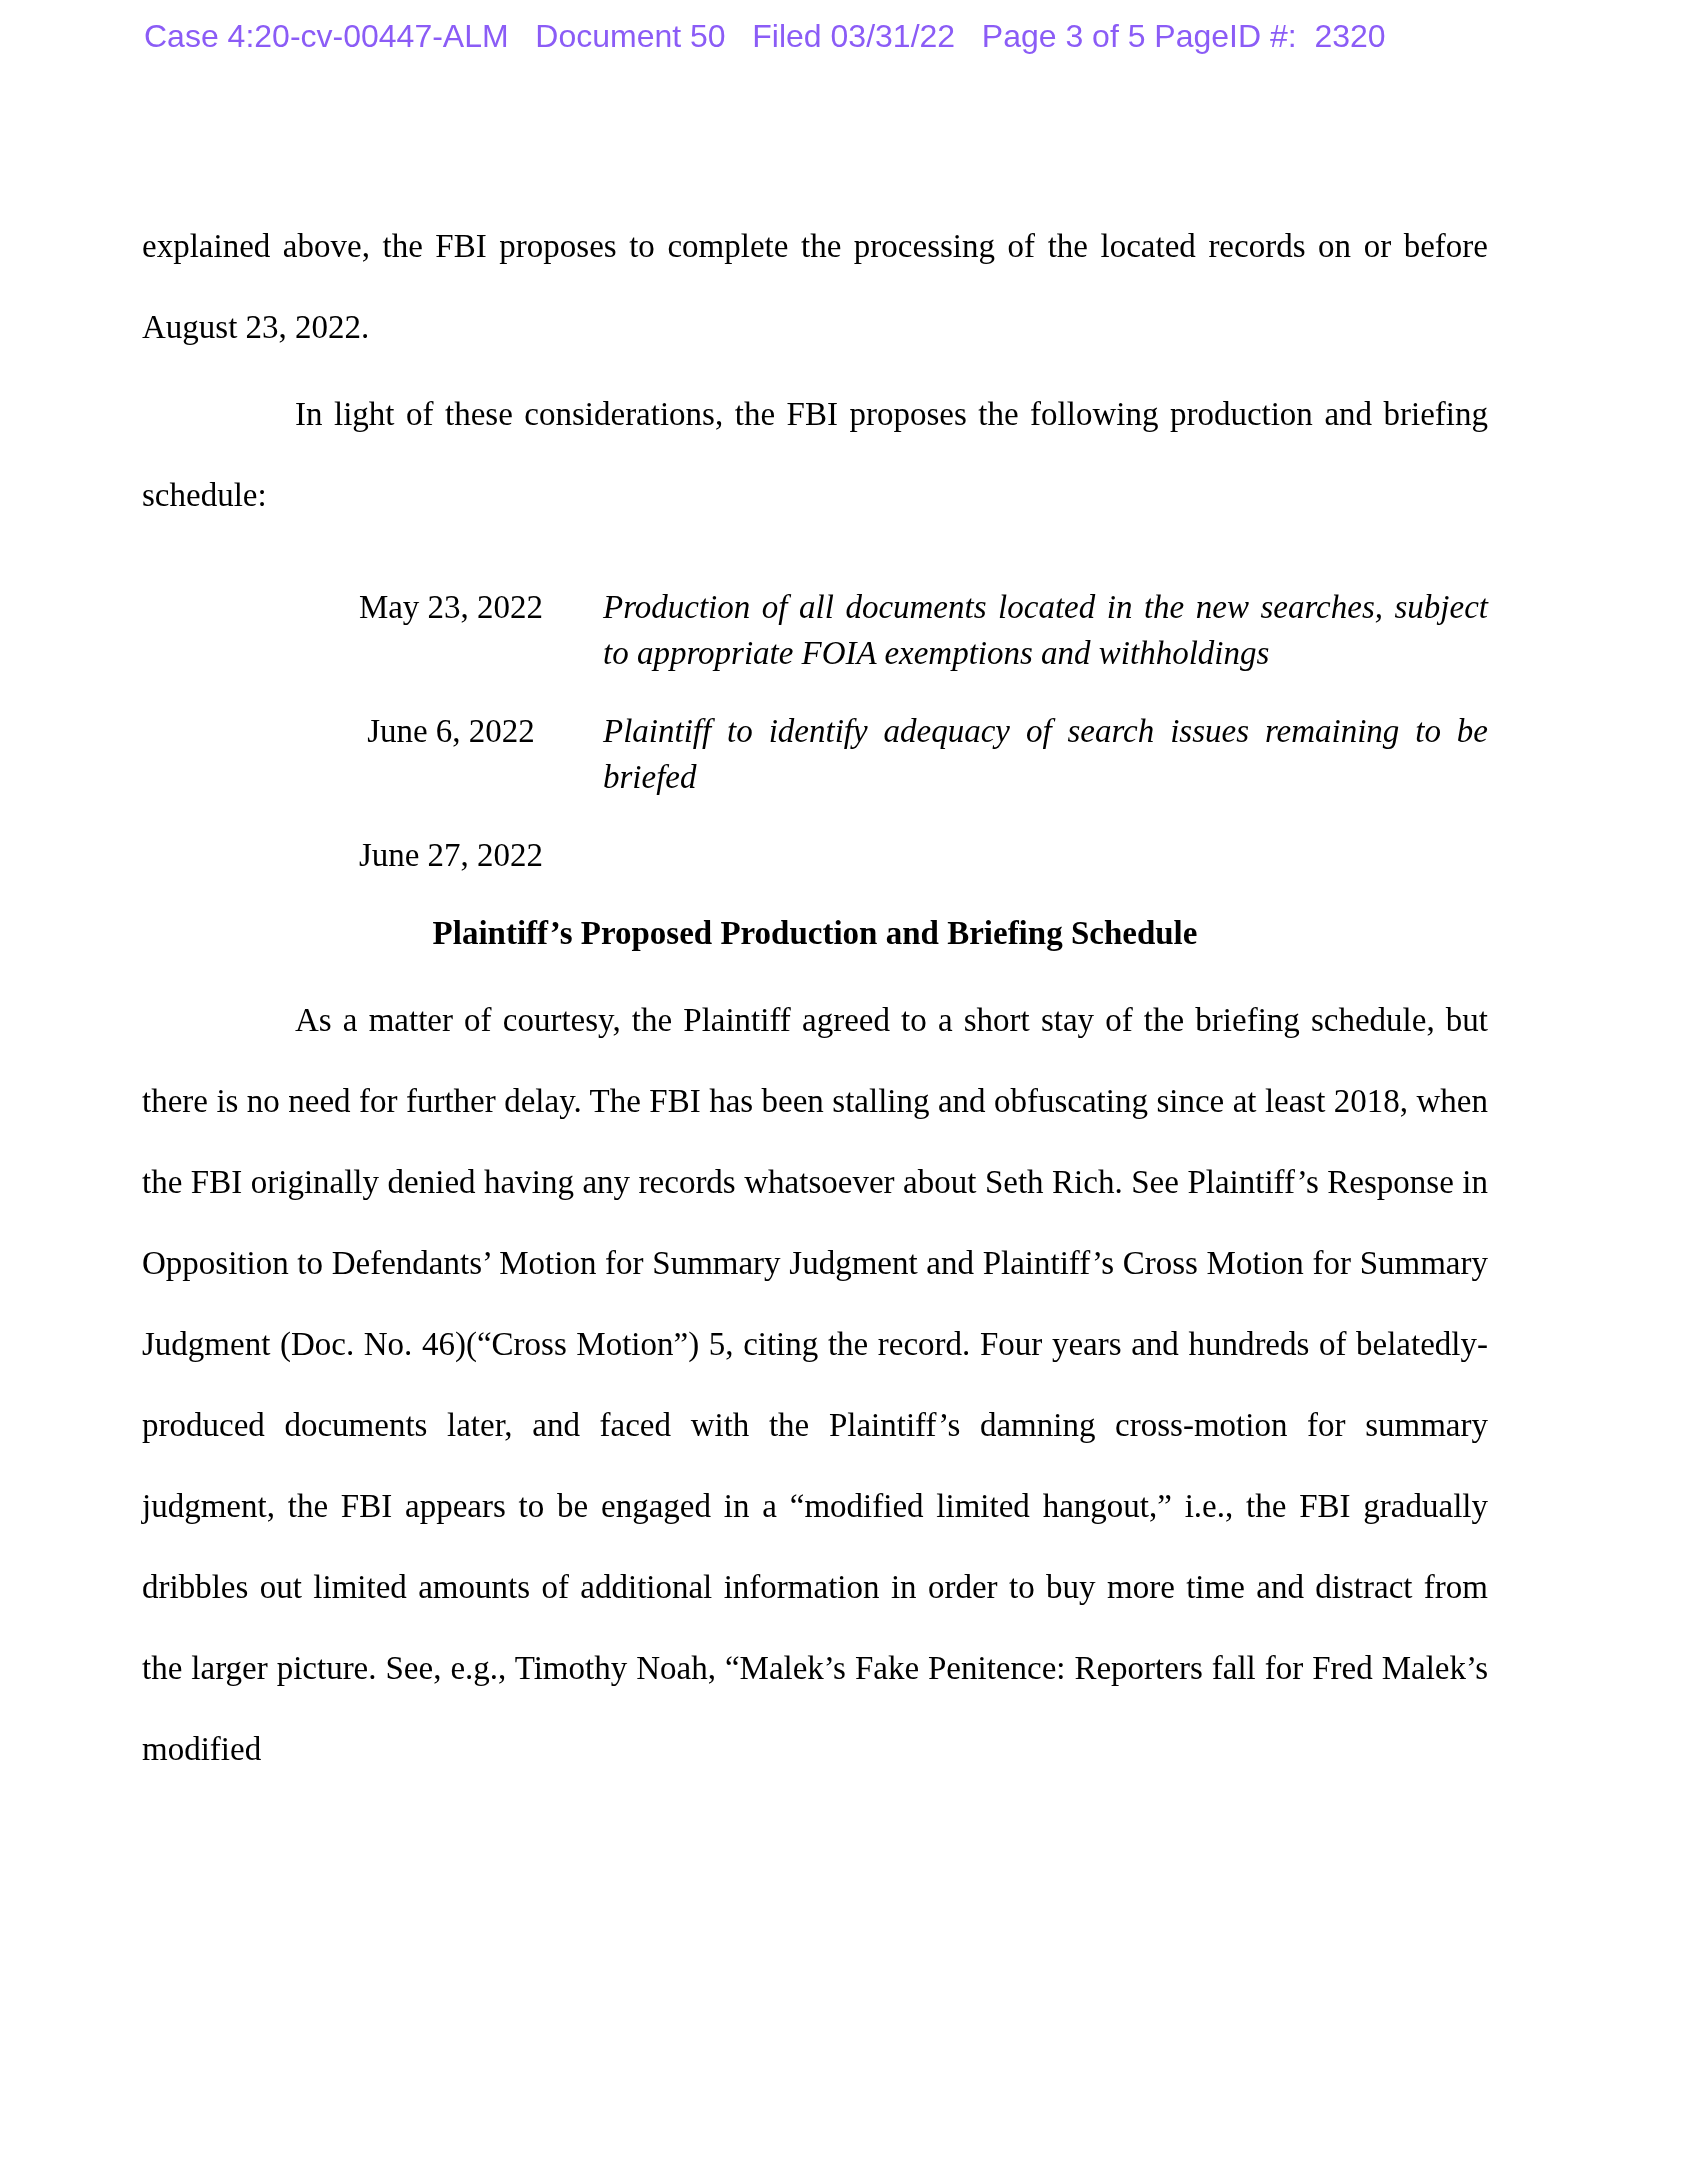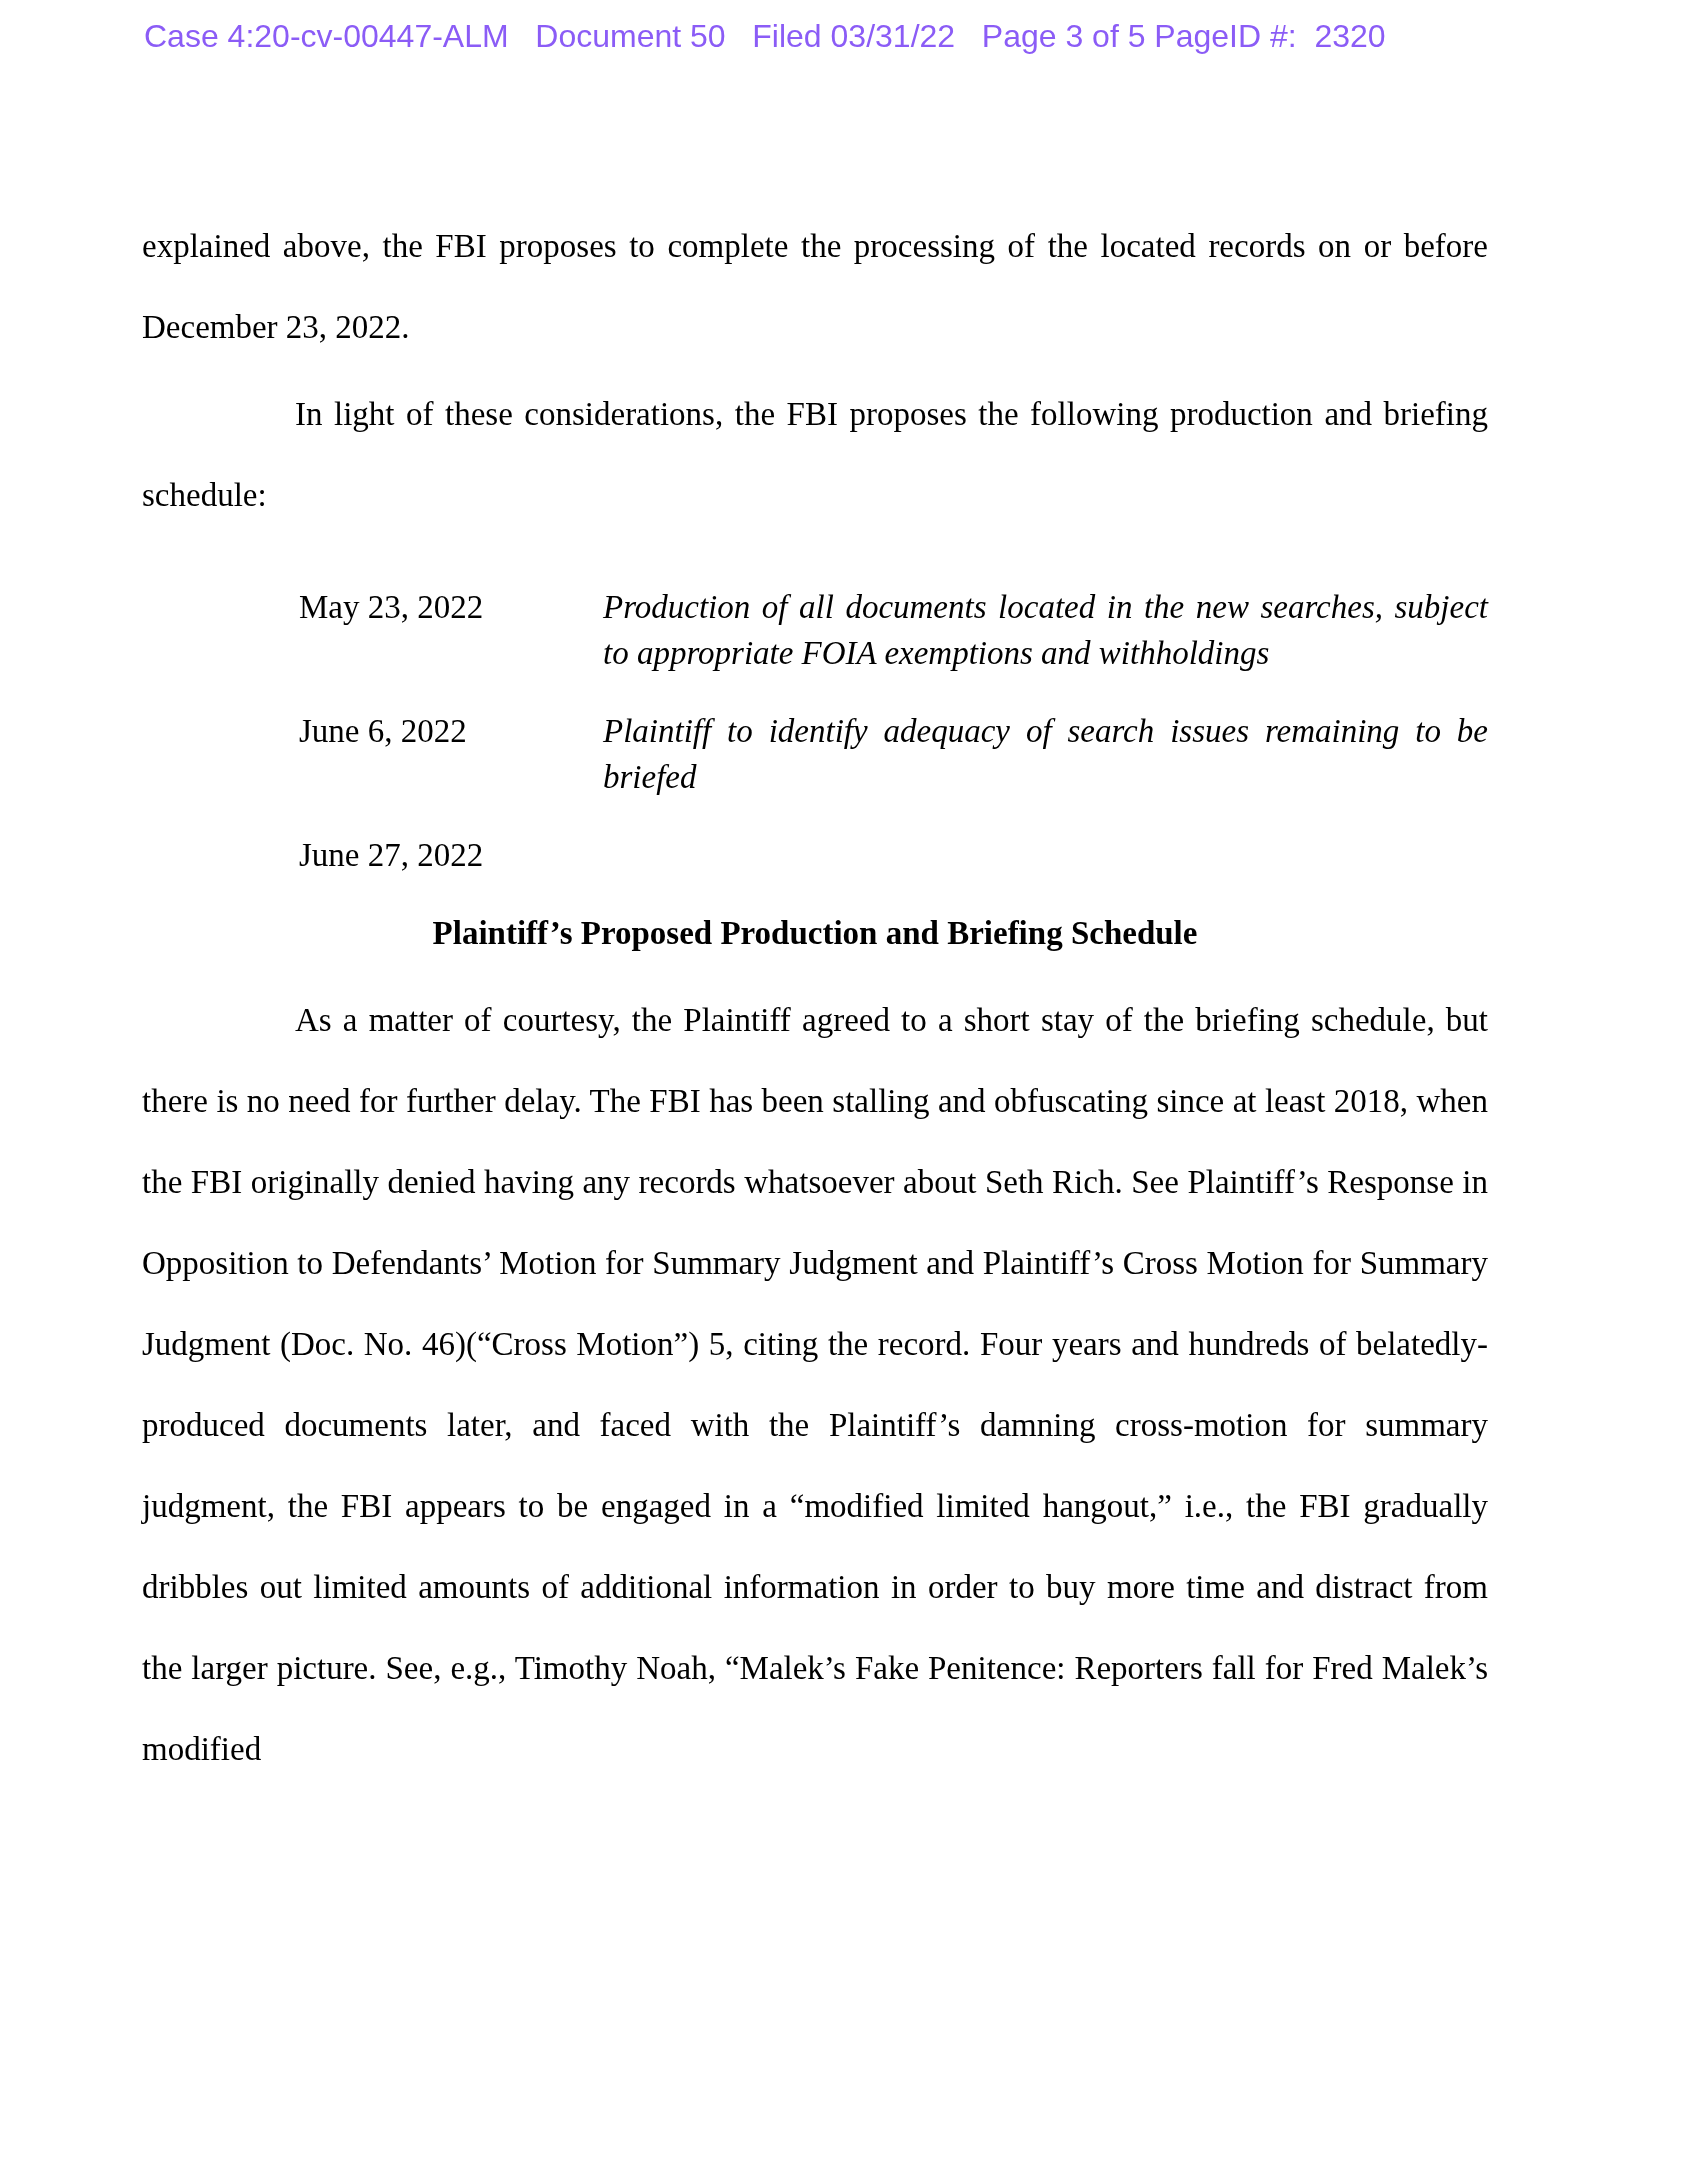--- a/index.html
+++ b/index.html
@@ -50,20 +50,21 @@
   .srow {
     display: flex;
     margin-bottom: 32px;
   }
   .sdate {
     width: 304px;
     flex-shrink: 0;
     font-size: 33px;
     line-height: 46px;
     white-space: nowrap;
+    text-align: center;
   }
   .sdesc {
     width: 885px;
     font-size: 33px;
     line-height: 46px;
     text-align: justify;
     font-style: italic;
   }
   .heading {
     margin: 7px 0 0 0;
@@ -92,21 +93,21 @@
 </style>
 </head>
 <body>
 
 <div class="page">
 
   <div class="stamp">Case 4:20-cv-00447-ALM   Document 50   Filed 03/31/22   Page 3 of 5 PageID #:  2320</div>
 
   <div class="content">
 
-    <p class="para">explained above, the FBI proposes to complete the processing of the located records on or before December 23, 2022.</p>
+    <p class="para">explained above, the FBI proposes to complete the processing of the located records on or before August 23, 2022.</p>
 
     <p class="para indent intro">In light of these considerations, the FBI proposes the following production and briefing schedule:</p>
 
     <div class="schedule">
       <div class="srow">
         <div class="sdate">May 23, 2022</div>
         <div class="sdesc">Production of all documents located in the new searches, subject to appropriate FOIA exemptions and withholdings</div>
       </div>
       <div class="srow">
         <div class="sdate">June 6, 2022</div>

